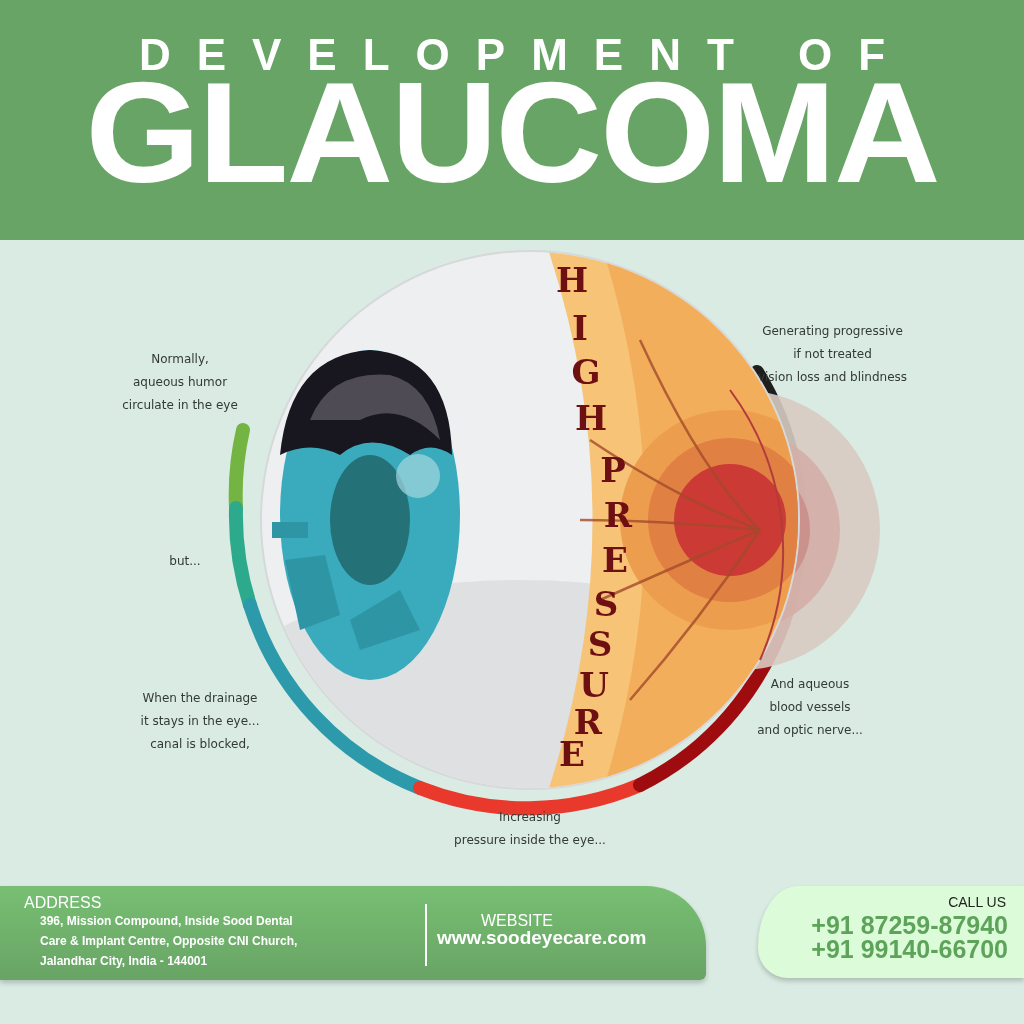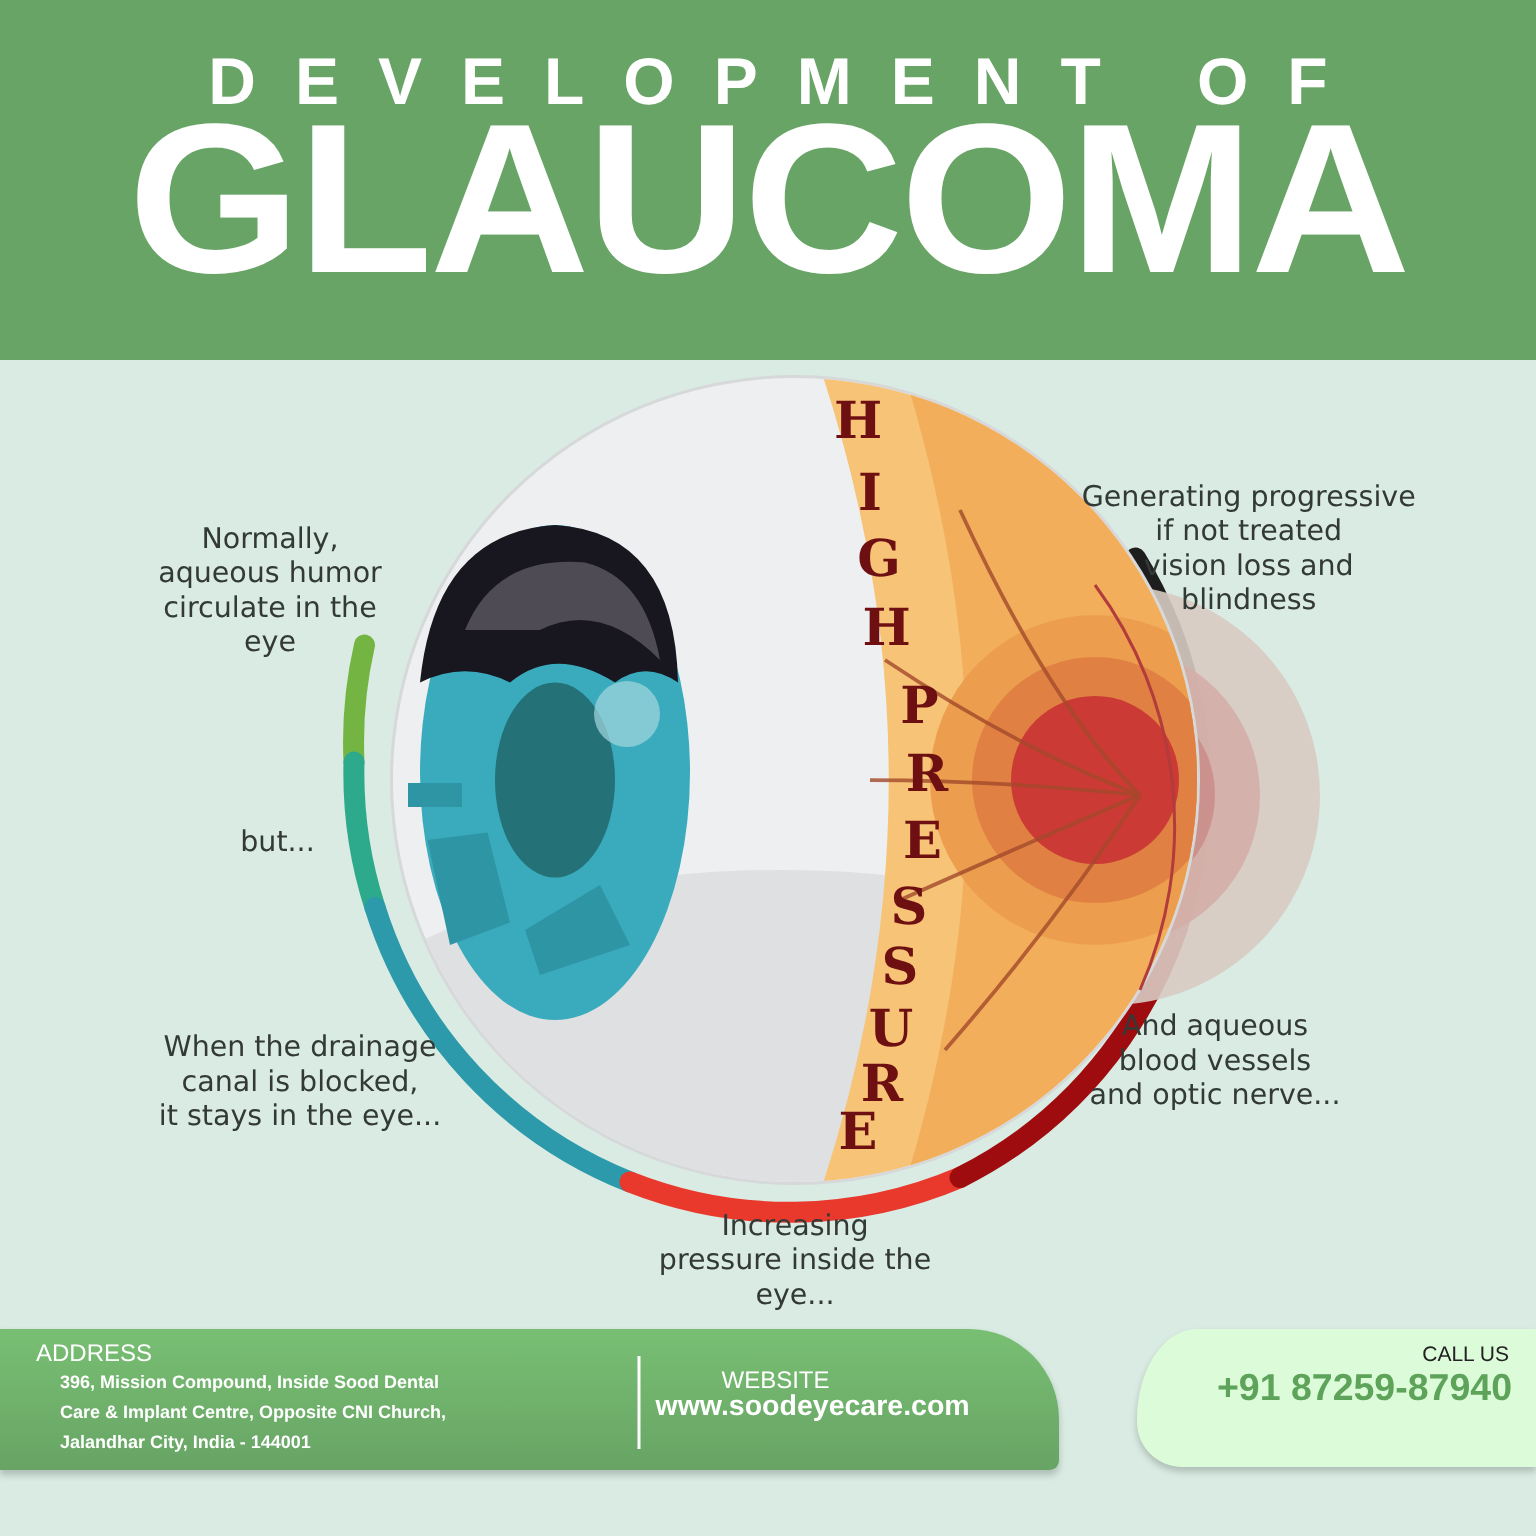--- a/index.html
+++ b/index.html
@@ -10,21 +10,21 @@
   .header .sub { position: absolute; left: 0; top: 30px; width: 1024px; text-align: center;
     color: #fff; font-family: "Liberation Sans", sans-serif; font-weight: bold; font-size: 44px;
     letter-spacing: 26px; padding-left: 26px; }
   .header .main { position: absolute; left: 0; top: 68px; width: 1024px; text-align: center;
     color: #fff; font-family: "Liberation Sans", sans-serif; font-weight: bold; font-size: 142px;
     letter-spacing: -2px; line-height: 130px; transform: scaleX(1.04); }
 
   .art { position: absolute; left: 0; top: 240px; width: 1024px; height: 640px; }
 
   .caption { position: absolute; text-align: center; color: #333a36;
-    font-family: "DejaVu Sans", sans-serif; font-size: 19px; line-height: 23px; }
+    font-family: "DejaVu Sans", sans-serif; font-size: 12px; line-height: 23px; }
   .cap-normally { left: 90px; top: 108px; width: 180px; }
   .cap-but { left: 150px; top: 310px; width: 70px; }
   .cap-drainage { left: 100px; top: 447px; width: 200px; }
   .cap-pressure { left: 410px; top: 566px; width: 240px; }
   .cap-damaging { left: 720px; top: 433px; width: 180px; }
   .cap-vision { left: 720px; top: 80px; width: 225px; }
 
   .footer-address { position: absolute; left: 0; top: 886px; width: 706px; height: 94px;
     background: linear-gradient(180deg, #78bf73 0%, #68a465 100%);
     border-radius: 0 60px 6px 0; box-shadow: 0 3px 5px rgba(0,0,0,0.2); color: #fff; }
@@ -133,22 +133,22 @@
   <div class="caption cap-normally">
     <div>Normally,</div>
     <div>aqueous humor</div>
     <div>circulate in the eye</div>
   </div>
   <div class="caption cap-but">
     <div>but...</div>
   </div>
   <div class="caption cap-drainage">
     <div>When the drainage</div>
+    <div>it stays in the eye...</div>
     <div>canal is blocked,</div>
-    <div>it stays in the eye...</div>
   </div>
   <div class="caption cap-pressure">
     <div>Increasing</div>
     <div>pressure inside the eye...</div>
   </div>
   <div class="caption cap-damaging">
     <div>And aqueous</div>
     <div>blood vessels</div>
     <div>and optic nerve...</div>
   </div>
@@ -167,13 +167,14 @@
     <div>Jalandhar City, India - 144001</div>
   </div>
   <div class="divider"></div>
   <div class="lbl web-lbl">WEBSITE</div>
   <div class="web">www.soodeyecare.com</div>
 </div>
 
 <div class="footer-call">
   <div class="lbl">CALL US</div>
   <div class="phone p1">+91 87259-87940</div>
+  <div class="phone p2">+91 99140-66700</div>
 </div>
 
 </body></html>

